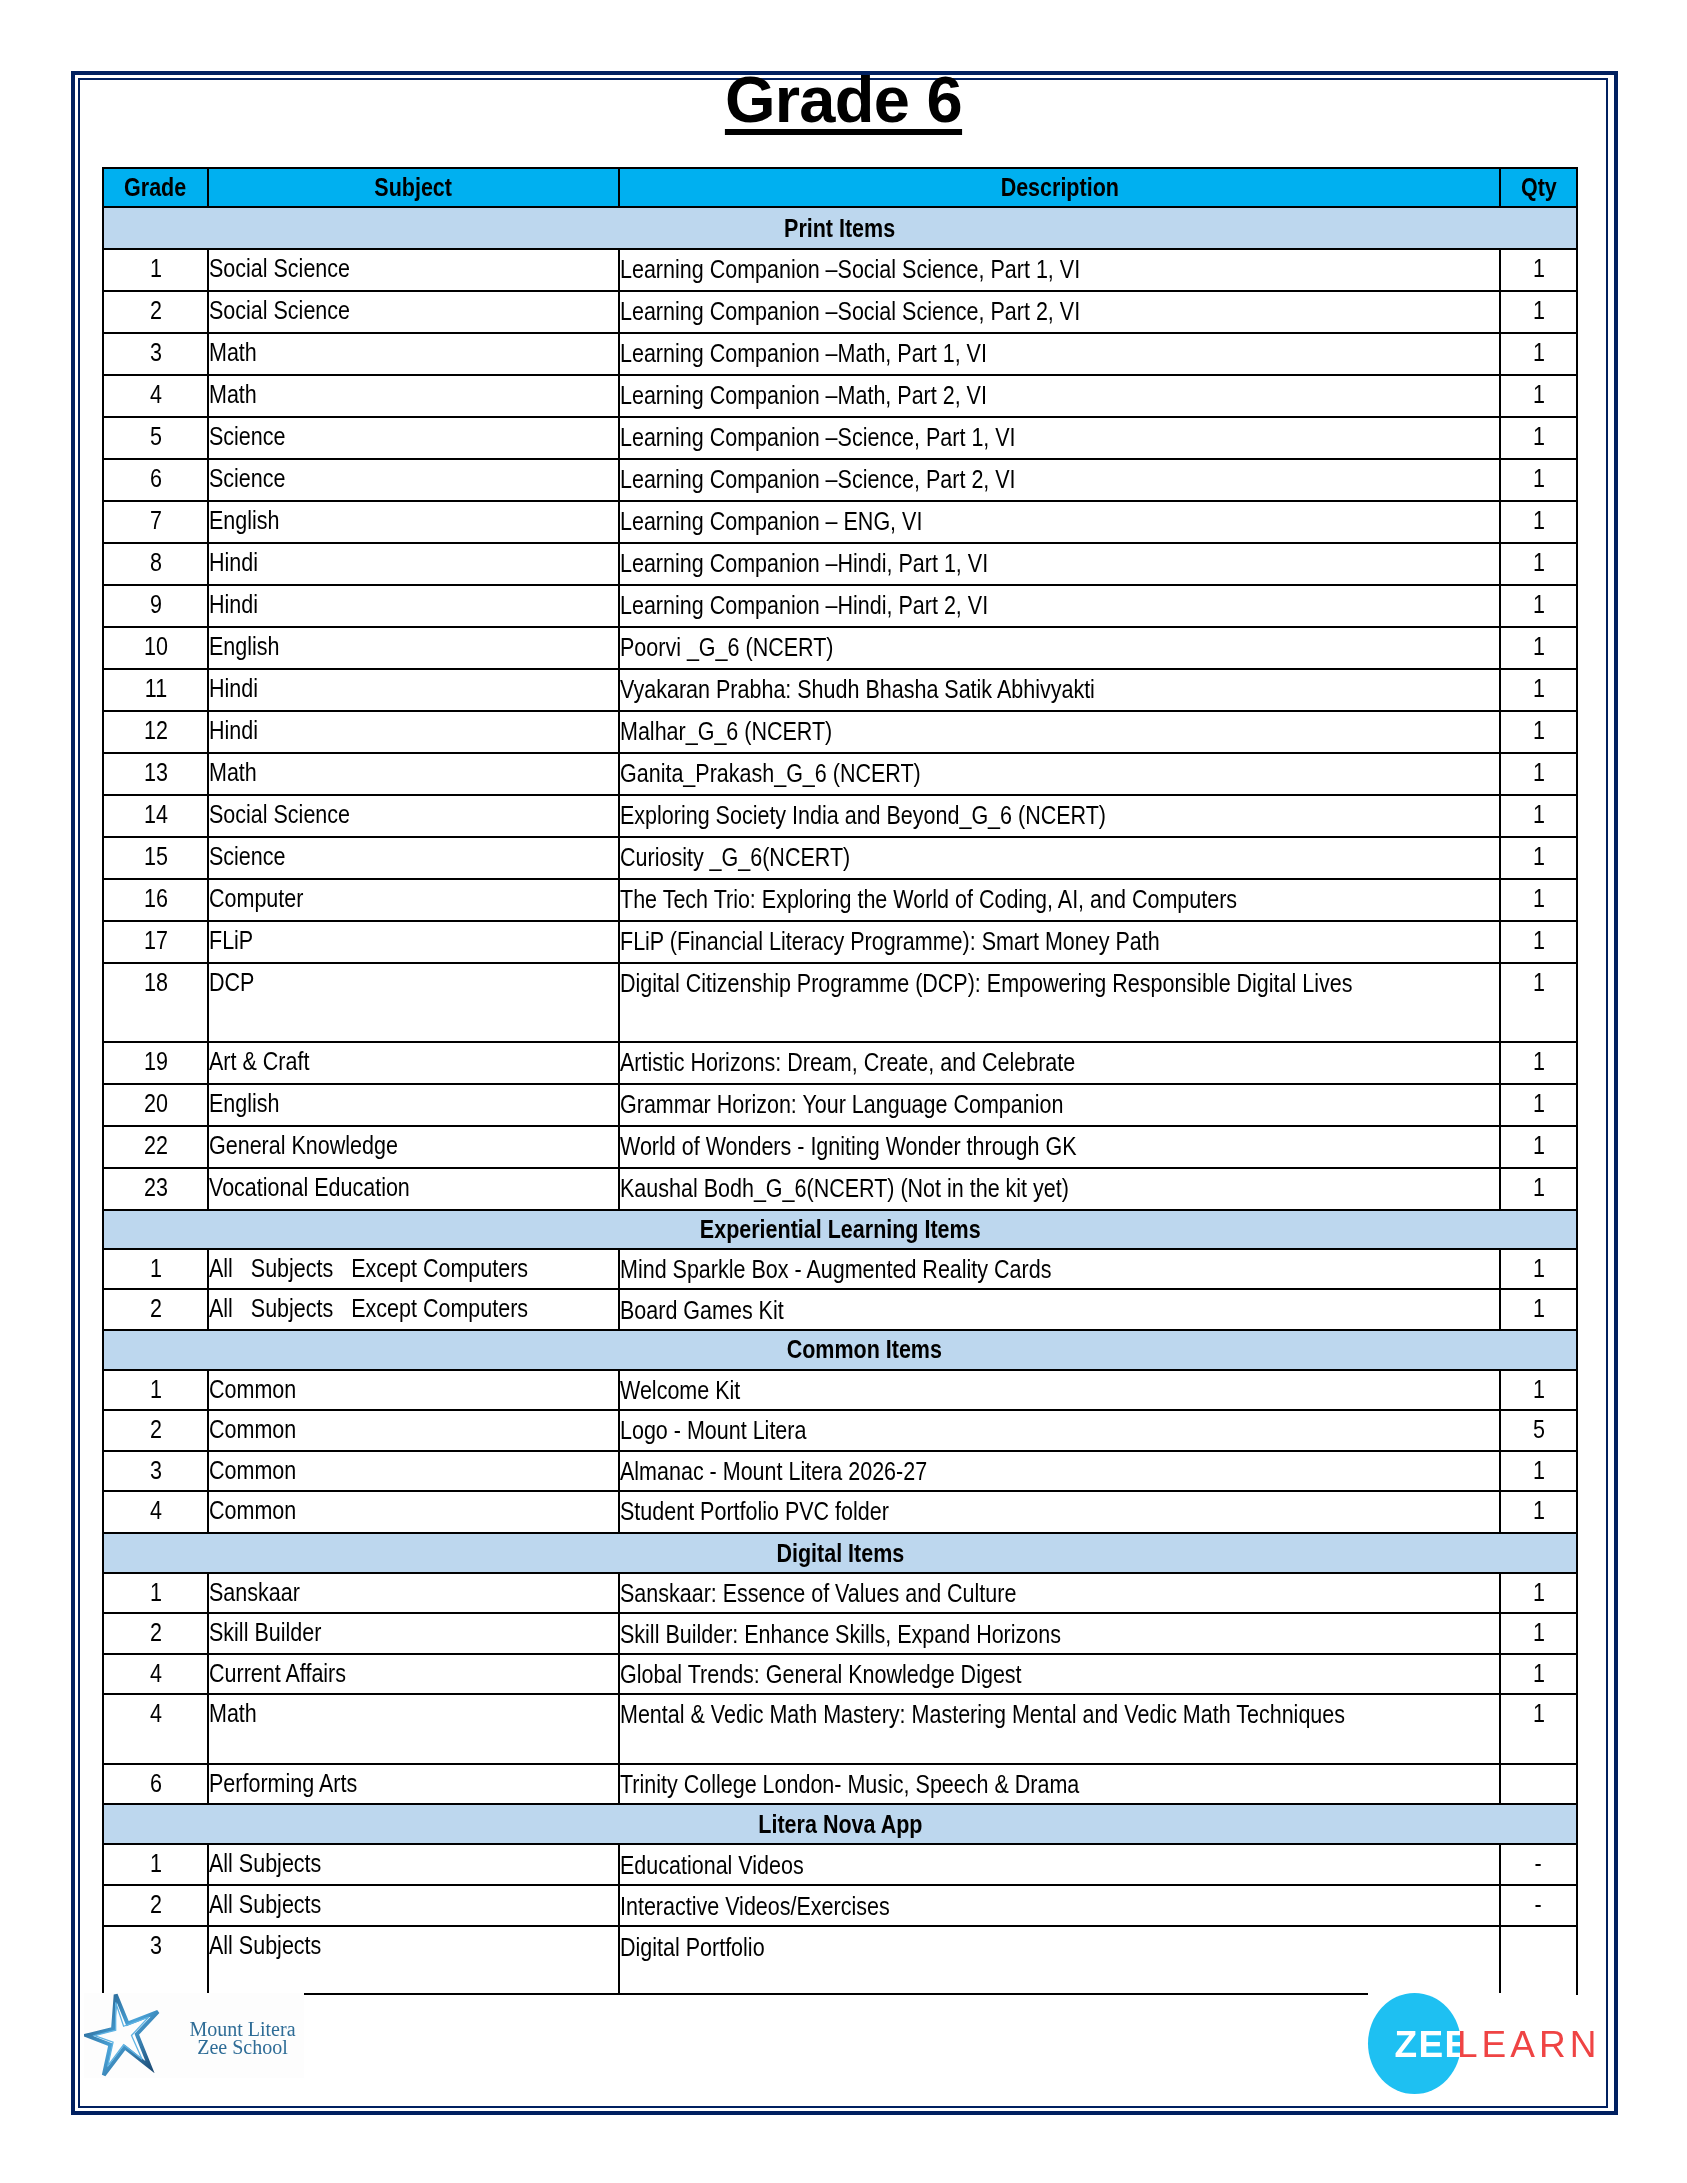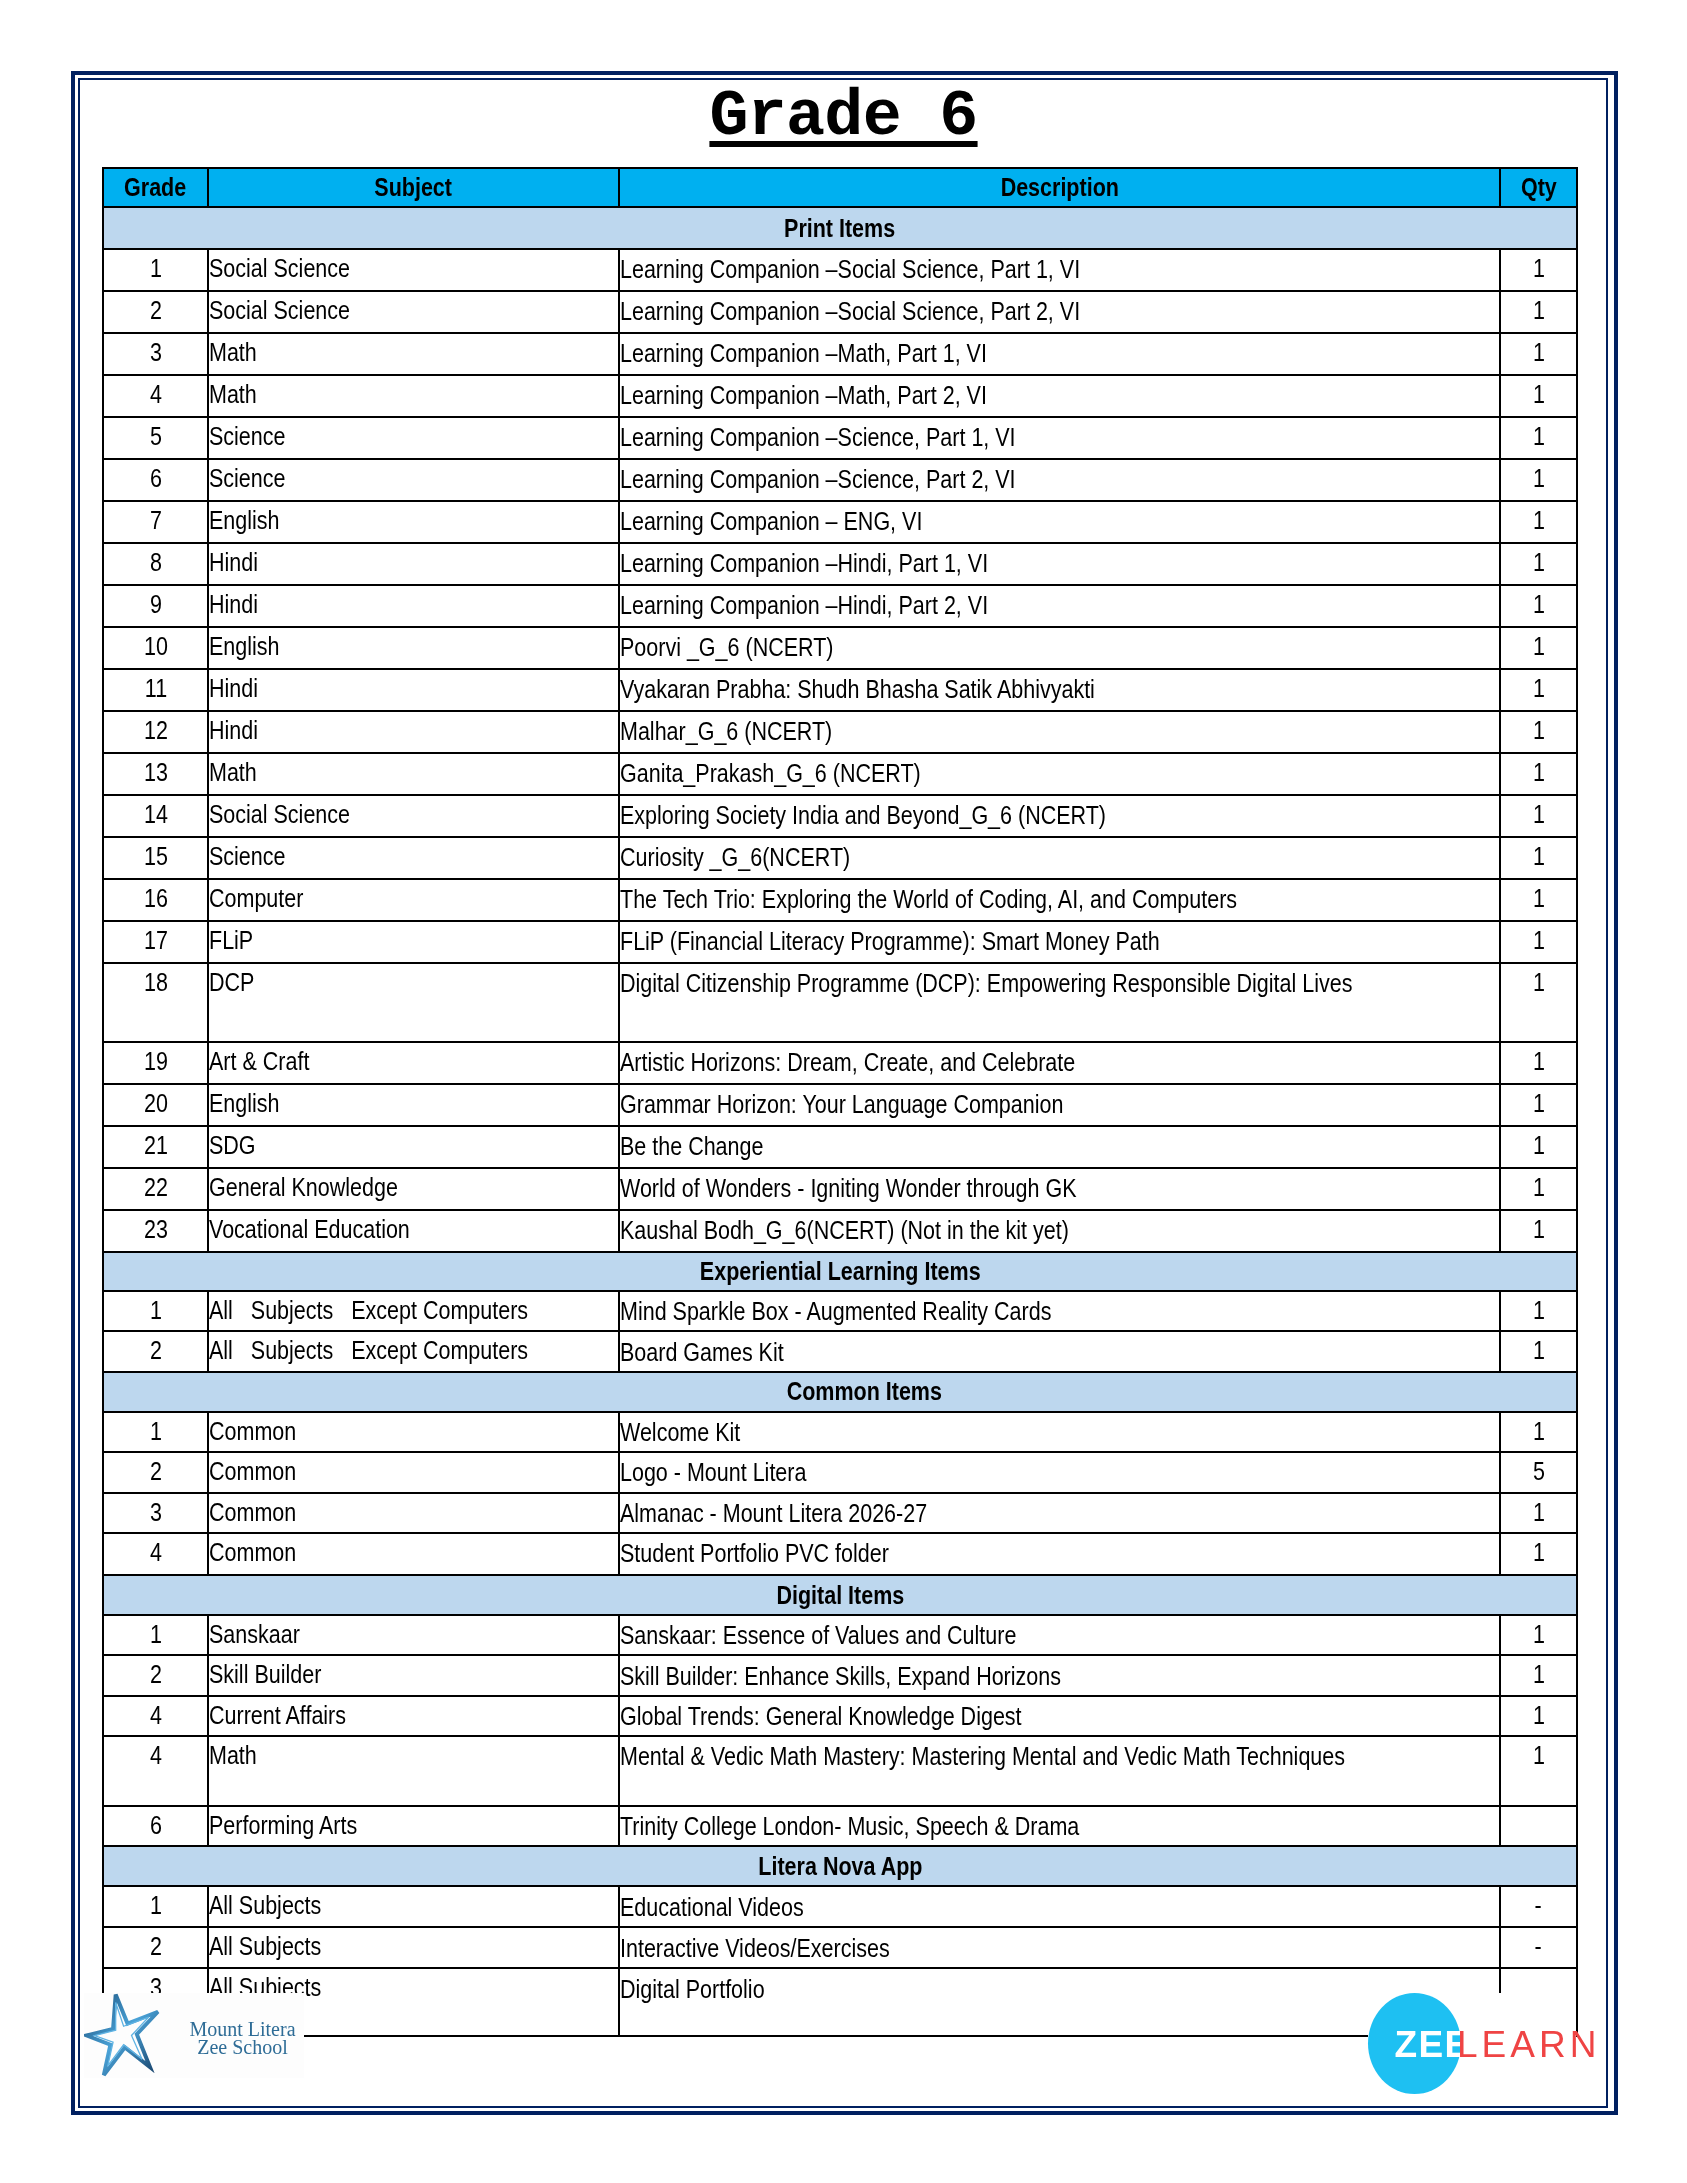--- a/index.html
+++ b/index.html
@@ -2,22 +2,22 @@
 <html style="font-size:10.6px"><head>
 <meta charset="utf-8">
 <style>
   html, body { margin: 0; padding: 0; background: #ffffff; }
   body { width: 1687px; height: 2183px; position: relative; overflow: hidden;
          font-family: "Liberation Sans", sans-serif; color: #000; }
   .border-outer { position: absolute; left: 71px; top: 71px; width: 1539px; height: 2036px;
                   border: 4.6px solid #002060; }
   .border-inner { position: absolute; left: 78px; top: 78px; width: 1530px; height: 2030px;
                   border: 2px solid #002060; box-sizing: border-box; }
-  .title { position: absolute; left: 0; width: 1687px; top: 81px; text-align: center;
-           font-family: Liberation Mono, monospace; font-weight: bold; font-size: 65px;
+  .title { position: absolute; left: 0; width: 1687px; top: 63px; text-align: center;
+           font-family: Liberation Sans, sans-serif; font-weight: bold; font-size: 65px;
            line-height: 73px; letter-spacing: -0.7px; }
   .title span { text-decoration: underline; text-decoration-thickness: 6px; text-underline-offset: 6.6px; }
   table.items { position: absolute; left: 102px; top: 167px; width: 1474px;
                 border-collapse: collapse; table-layout: fixed; }
   table.items td, table.items th { border: 2px solid #000; padding: 0; font-size: 25px;
                 line-height: 37px; vertical-align: top; overflow: hidden; white-space: nowrap; }
   table.items th { background: #00b0f0; font-weight: bold; height: 37px; vertical-align: middle;
                    text-align: center; font-size: 25px; }
   .col-grade { width: 105px; } .col-subject { width: 411px; } .col-desc { width: 881px; } .col-qty { width: 77px; }
   td.grade { text-align: center; }
@@ -224,28 +224,20 @@
       </tr>
       <tr>
         <td class="grade" style="height: 40px;"><span class="txt">20</span></td>
         <td class="subject" style="height: 40px;"><span class="txt" style="white-space: pre;">English</span></td>
         <td class="desc" style="height: 40px;">
           <span class="desc-wrap">Grammar Horizon: Your Language Companion</span>
         </td>
         <td class="qty" style="height: 40px;"><span class="txt">1</span></td>
       </tr>
       <tr>
-        <td class="grade" style="height: 40px;"><span class="txt">21</span></td>
-        <td class="subject" style="height: 40px;"><span class="txt" style="white-space: pre;">SDG</span></td>
-        <td class="desc" style="height: 40px;">
-          <span class="desc-wrap">Be the Change</span>
-        </td>
-        <td class="qty" style="height: 40px;"><span class="txt">1</span></td>
-      </tr>
-      <tr>
         <td class="grade" style="height: 40px;"><span class="txt">22</span></td>
         <td class="subject" style="height: 40px;"><span class="txt" style="white-space: pre;">General Knowledge</span></td>
         <td class="desc" style="height: 40px;">
           <span class="desc-wrap">World of Wonders - Igniting Wonder through GK</span>
         </td>
         <td class="qty" style="height: 40px;"><span class="txt">1</span></td>
       </tr>
       <tr>
         <td class="grade" style="height: 40px;"><span class="txt">23</span></td>
         <td class="subject" style="height: 40px;"><span class="txt" style="white-space: pre;">Vocational Education</span></td>

